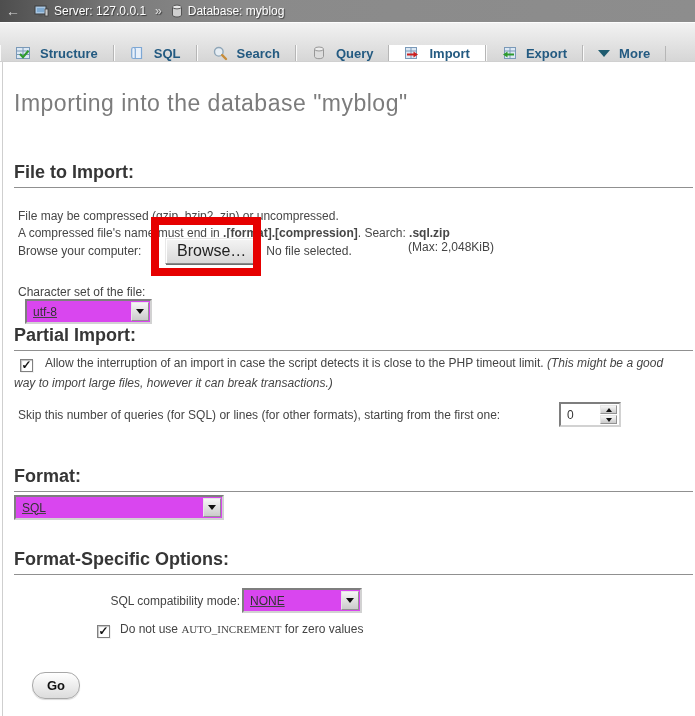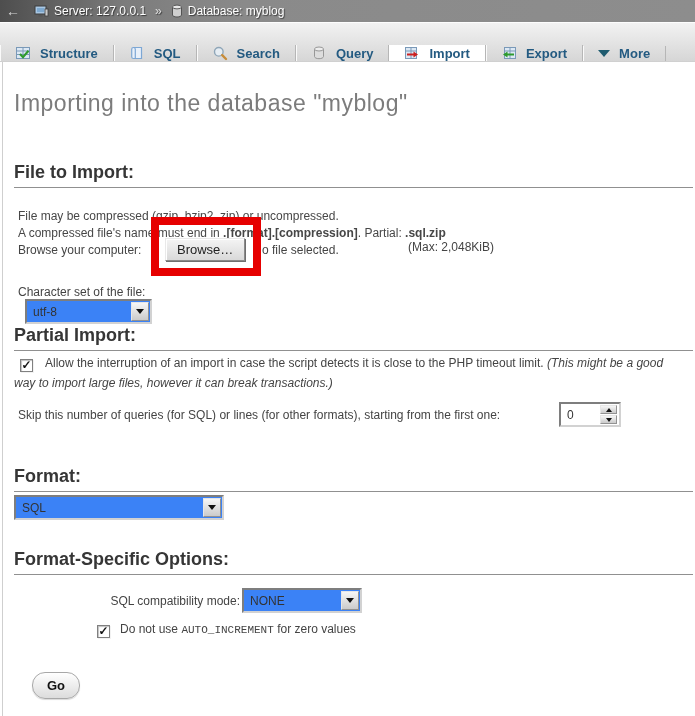--- a/index.html
+++ b/index.html
@@ -41,33 +41,33 @@
   .leftline { position:absolute; left:2px; top:0; width:1px; height:654px; background:#cfcfcf; }
   .abs { position:absolute; }
   .pagetitle { left:14px; top:28px; font-size:23px; color:#7c7c7c; letter-spacing:.5px; }
   .sect {
     left:14px; right:2px; font-size:18px; font-weight:bold; color:#363636;
     padding-bottom:4px; border-bottom:1px solid #909090;
   }
   .para { left:18px; line-height:17px; color:#474747; }
   .b { font-weight:bold; }
   .it { font-style:italic; }
-  .mono { font-family:Liberation Mono, monospace; font-size:11px; }
+  .mono { font-family:Liberation Serif, serif; font-size:11px; }
   .row { display:flex; align-items:center; }
   
   .winbtn {
     background:linear-gradient(#f4f4f4,#d9d9d9);
     border:1px solid #8a8a8a;
     border-top-color:#e9e9e9; border-left-color:#e9e9e9;
     box-shadow:1px 1px 0 #6f6f6f, inset 1px 1px 0 #fff;
-    padding:3px 11px; font-size:13px; color:#222; cursor:pointer;
+    padding:3px 11px; font-size:16px; color:#222; cursor:pointer;
   }
   .sel {
-    background:#3b82f6; border:2px inset #d2d2d2; height:25px;
-    display:flex; align-items:center; cursor:pointer;
+    background:#d946ef; border:2px inset #d2d2d2; height:25px;
+    display:flex; align-items:center; cursor:pointer;text-decoration:underline;
   }
   .sel .txt { flex:1; padding:0 6px; color:#333; white-space:nowrap; overflow:hidden; }
   .selbtn {
     width:18px; align-self:stretch; margin:1px;
     background:linear-gradient(#f6f6f6,#cbcbcb);
     border:1px outset #e6e6e6;
     display:flex; align-items:center; justify-content:center;
   }
   .tri { width:0; height:0; border-left:4px solid transparent; border-right:4px solid transparent; border-top:5px solid #111; }
   .triu { width:0; height:0; border-left:4px solid transparent; border-right:4px solid transparent; border-bottom:5px solid #111; }
@@ -200,21 +200,21 @@
 <div class="content">
   <div class="leftline"></div>
 
   <div class="abs pagetitle">Importing into the database "myblog"</div>
 
   <div class="abs sect" style="top:100px">File to Import:</div>
 
   <div class="abs para" style="top:146px; right:4px;">
     <div>File may be compressed (gzip, bzip2, zip) or uncompressed.</div>
     <div>
-      <span>A compressed file's name must end in </span><span class="b">.[format].[compression]</span><span>. Partial: </span><span class="b">.sql.zip</span>
+      <span>A compressed file's name must end in </span><span class="b">.[format].[compression]</span><span>. Search: </span><span class="b">.sql.zip</span>
     </div>
   </div>
 
   <div class="abs row" style="top:176px; left:14px; right:4px; position:absolute;">
     <span style="margin-left:4px; width:147px;">Browse your computer:</span>
     <button class="winbtn">Browse…</button>
     <span style="margin-left:8px;">No file selected.</span>
     <span class="maxlbl">(Max: 2,048KiB)</span>
   </div>
 

